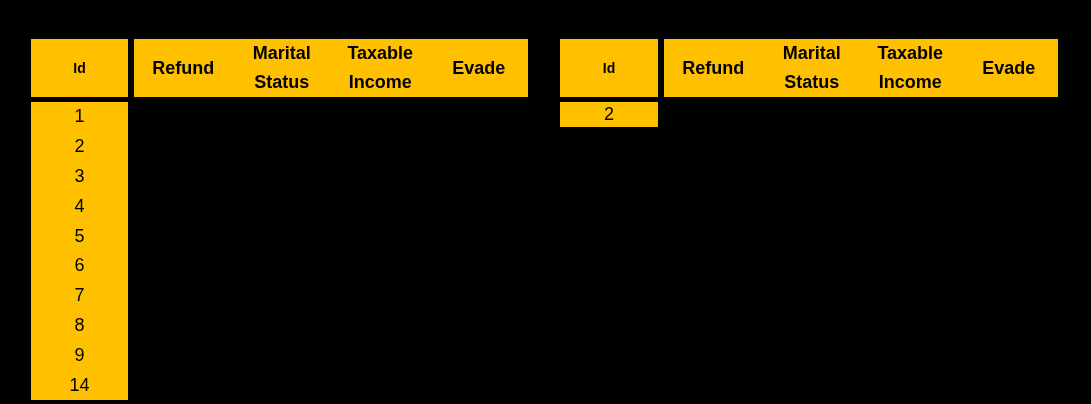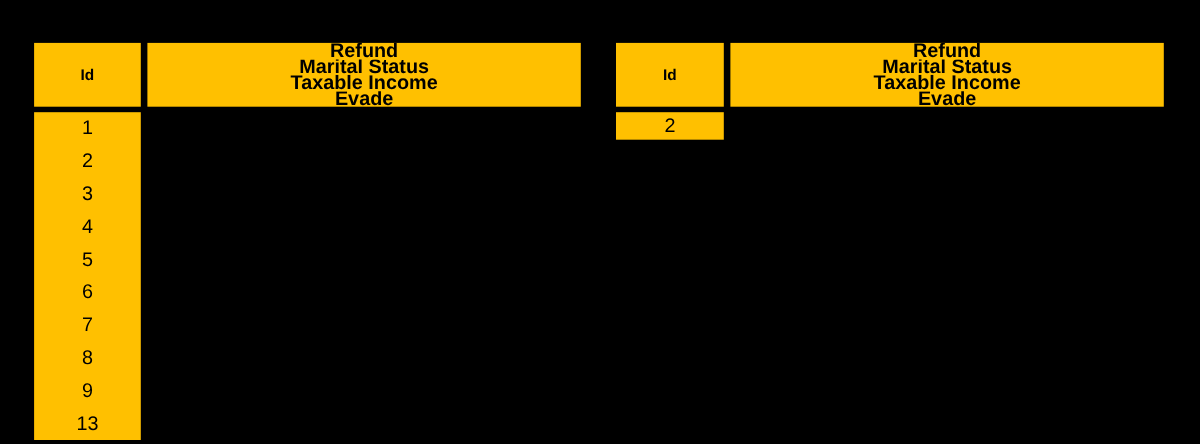--- a/index.html
+++ b/index.html
@@ -26,21 +26,21 @@
     align-items: center;
     justify-content: center;
     font-weight: bold;
     font-size: 14px;
   }
   .main-header {
     position: absolute;
     background: #FFC000;
     box-sizing: border-box;
     display: flex;
-    flex-direction: column;
+    flex-direction: row;
   }
   .hcell {
     flex: 1 1 0;
     display: flex;
     align-items: center;
     justify-content: center;
     text-align: center;
     font-weight: bold;
     font-size: 18px;
     line-height: 29px;
@@ -87,21 +87,21 @@
   <div class="id-body lt-id-body">
     <div class="id-row">1</div>
     <div class="id-row">2</div>
     <div class="id-row">3</div>
     <div class="id-row">4</div>
     <div class="id-row">5</div>
     <div class="id-row">6</div>
     <div class="id-row">7</div>
     <div class="id-row">8</div>
     <div class="id-row">9</div>
-    <div class="id-row">13</div>
+    <div class="id-row">14</div>
   </div>
 
   <div class="cell id-header rt-id-header">Id</div>
 
   <div class="main-header rt-main-header">
     <div class="hcell">Refund</div>
     <div class="hcell">Marital Status</div>
     <div class="hcell">Taxable Income</div>
     <div class="hcell">Evade</div>
   </div>

